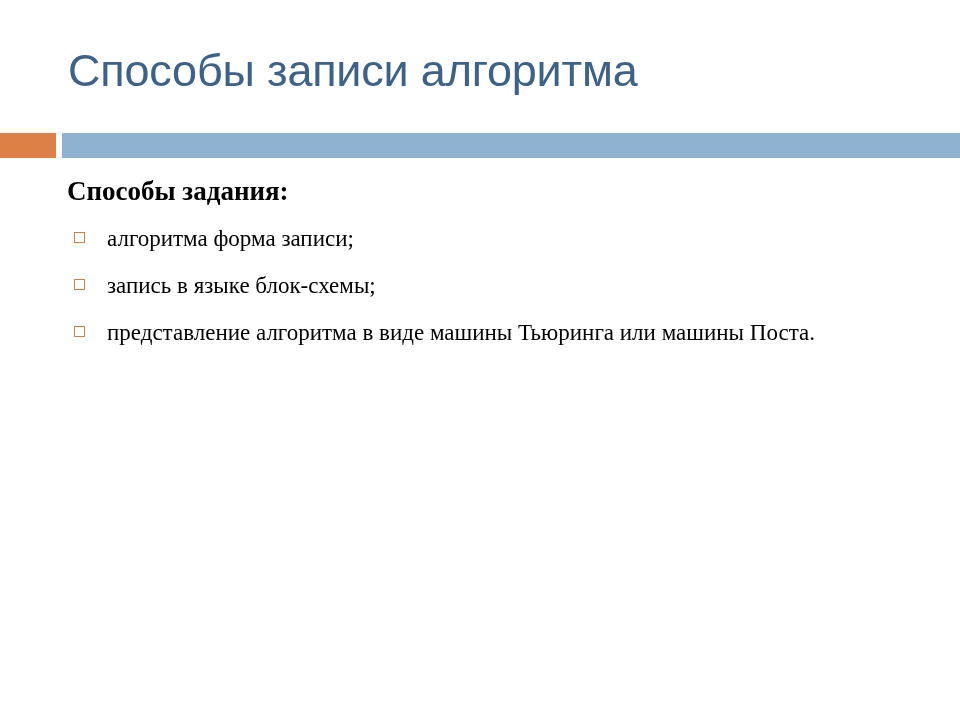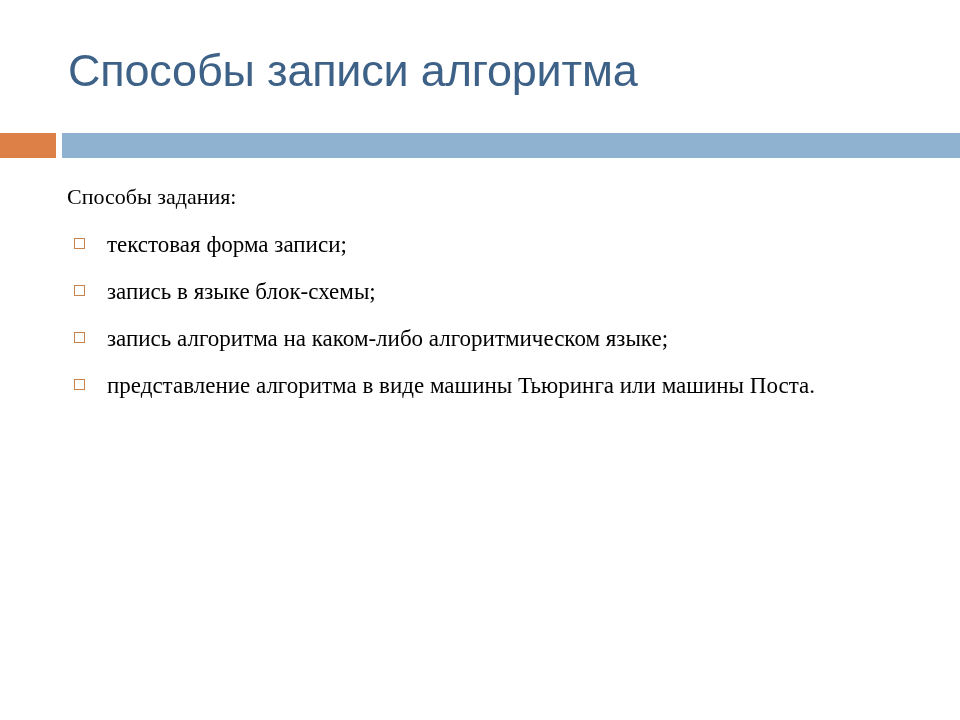--- a/index.html
+++ b/index.html
@@ -63,25 +63,26 @@
 
   
   .body-block {
     position: absolute;
     left: 66px;
     top: 176px;
     width: 860px;
   }
 
   .intro-line {
-    font-size: 22px;
+    font-size: 27px;
     line-height: 30px;
     color: #000000;
-    margin: 6px 0 16px 0;
+    margin: 0 0 16px 0;
     padding-left: 1px;
+    font-weight: bold;
   }
 
   .bullet-list {
     list-style: none;
     margin: 0;
     padding: 0;
   }
 
   .bullet-item {
     position: relative;
@@ -124,32 +125,28 @@
   </div>
 
   <div class="body-block">
 
     <p class="intro-line">Способы задания:</p>
 
     <ul class="bullet-list">
 
       <li class="bullet-item">
         <span class="bullet-marker"></span>
-        <span class="bullet-text">текстовая форма записи;</span>
+        <span class="bullet-text">алгоритма форма записи;</span>
       </li>
 
       <li class="bullet-item">
         <span class="bullet-marker"></span>
         <span class="bullet-text">запись в языке блок-схемы;</span>
       </li>
 
-      <li class="bullet-item">
-        <span class="bullet-marker"></span>
-        <span class="bullet-text">запись алгоритма на каком-либо алгоритмическом языке;</span>
-      </li>
 
       <li class="bullet-item">
         <span class="bullet-marker"></span>
         <span class="bullet-text">представление алгоритма в виде машины Тьюринга или машины Поста.</span>
       </li>
 
     </ul>
   </div>
 
 </div>

